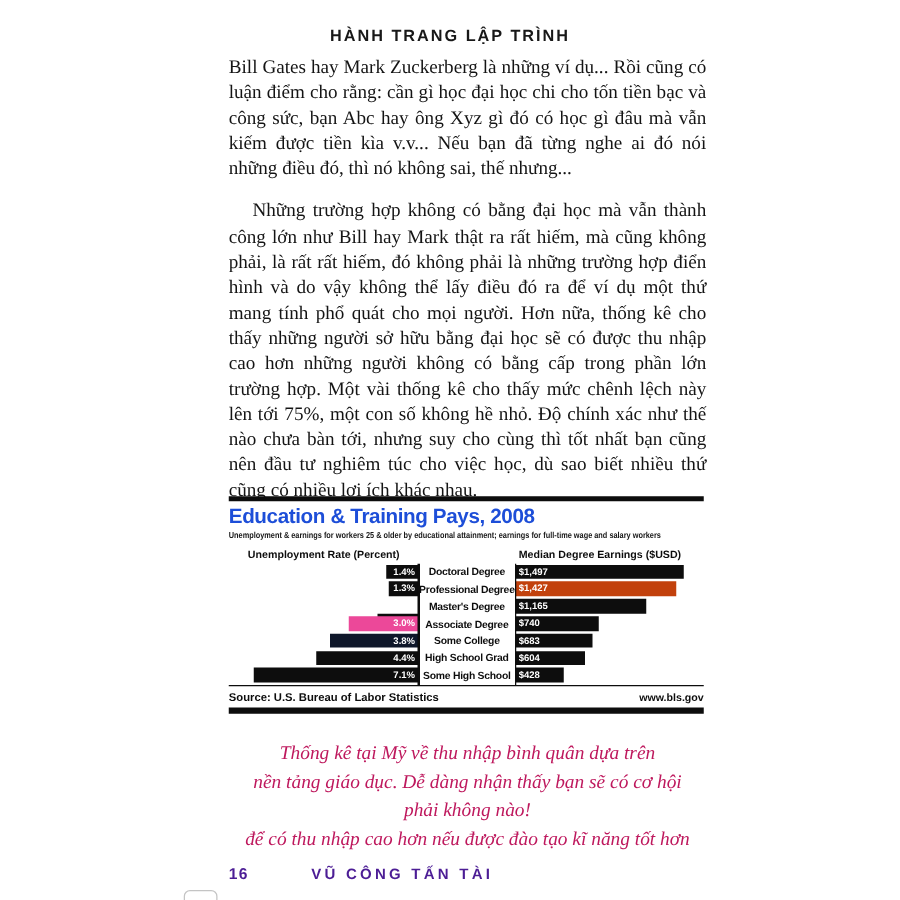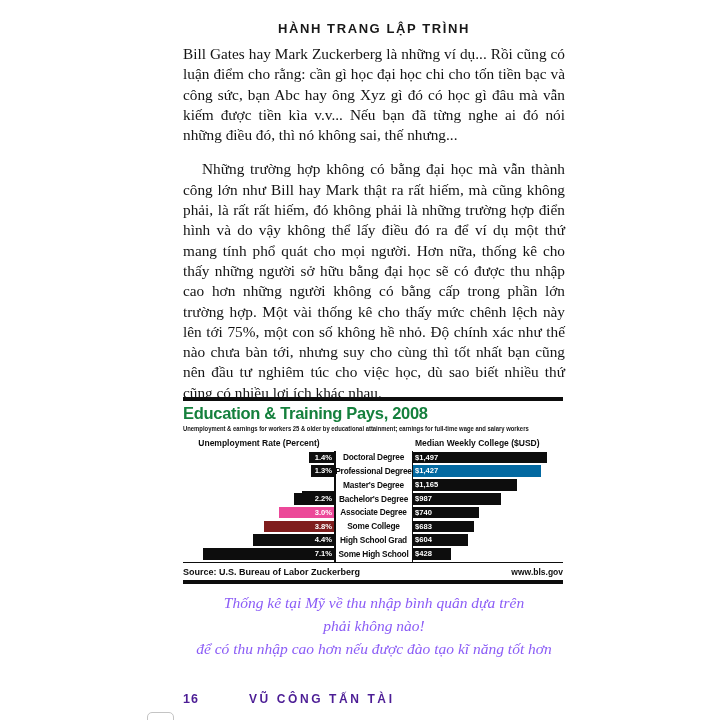--- a/index.html
+++ b/index.html
@@ -1,30 +1,30 @@
 <!DOCTYPE html>
 <html><head>
 <meta charset="utf-8">
 <style>
   * { margin:0; padding:0; box-sizing:border-box; }
   html,body { width:720px; height:720px; }
   body { font-family:"Liberation Serif", serif; background:#ffffff; }
   .page { position:relative; width:720px; height:720px; background:#fff; overflow:hidden; color:#1c1c1c; }
 
-  .page-header { position:absolute; top:21px; left:183px; width:382px; text-align:center;
+  .page-header { position:absolute; top:21px; left:169px; width:382px; text-align:center;
     font-family:"Liberation Sans", sans-serif; font-weight:bold; font-size:13px; letter-spacing:1.6px; color:#181818; }
 
   .body-text { position:absolute; left:183px; top:44px; width:382px;
     font-size:15.3px; line-height:20.3px; text-align:justify; color:#141414; }
   .body-text p + p { margin-top:14px; text-indent:19px; }
 
   
   .chart { position:absolute; left:183px; top:397px; width:380px; font-family:"Liberation Sans", sans-serif; color:#0d0d0d; }
   .rule-top { height:3.5px; background:#0d0d0d; }
-  .chart-title { margin-top:3px; font-size:16.5px; font-weight:bold; letter-spacing:-0.3px; color:#15803d; }
+  .chart-title { margin-top:3px; font-size:16.5px; font-weight:bold; letter-spacing:-0.3px; color:#1d4ed8; }
   .chart-subtitle { margin-top:2px; font-size:7px; font-weight:bold; white-space:nowrap;
     transform:scaleX(0.84); transform-origin:left center; color:#161616; }
   .chart-col-headers { display:flex; margin-top:6px; font-size:8.5px; font-weight:bold; }
   .hdr-left { width:152px; text-align:center; }
   .hdr-mid { width:77px; }
   .hdr-right { width:151px; text-align:left; padding-left:3px; }
   .chart-rows { position:relative; margin-top:3px; border-bottom:1.8px solid #0d0d0d; padding-bottom:1px; }
   .axis-line { position:absolute; top:0; bottom:0; width:1.6px; background:#0d0d0d; }
   .axis-left  { left:151px; }
   .axis-right { left:228.5px; }
@@ -35,21 +35,21 @@
   .bar { height:11.5px; background:#0d0d0d; display:flex; align-items:center; overflow:hidden; }
   .bar-left  { justify-content:flex-end; }
   .bar-right { justify-content:flex-start; }
   .bar-label { color:#ffffff; font-size:7.6px; font-weight:bold; white-space:nowrap; padding:0 3px; line-height:1; }
   .chart-source-row { display:flex; justify-content:space-between; align-items:flex-end; margin-top:4px; }
   .chart-source { font-size:9px; font-weight:bold; }
   .chart-site { font-size:8.5px; font-weight:bold; }
   .rule-bottom { height:4.5px; background:#0d0d0d; margin-top:3px; }
 
   .caption { position:absolute; left:160px; top:591px; width:428px; text-align:center;
-    font-style:italic; font-size:15.5px; line-height:23px; color:#8b5cf6; }
+    font-style:italic; font-size:15.5px; line-height:23px; color:#be185d; }
 
   .page-footer { position:absolute; left:183px; top:692px; display:flex; align-items:center;
     font-family:"Liberation Sans", sans-serif; font-weight:bold; color:#4c1d95; }
   .page-number { font-size:12.5px; letter-spacing:1px; }
   .author { margin-left:50px; font-size:12px; letter-spacing:2.6px; }
 
   .corner-artifact { position:absolute; left:147px; top:712px; width:27px; height:16px;
     border:1.6px solid #c4c4c4; border-radius:5px; background:#fff; }
 </style>
 </head>
@@ -64,21 +64,21 @@
     <p>Những trường hợp không có bằng đại học mà vẫn thành công lớn như Bill hay Mark thật ra rất hiếm, mà cũng không phải, là rất rất hiếm, đó không phải là những trường hợp điển hình và do vậy không thể lấy điều đó ra để ví dụ một thứ mang tính phổ quát cho mọi người. Hơn nữa, thống kê cho thấy những người sở hữu bằng đại học sẽ có được thu nhập cao hơn những người không có bằng cấp trong phần lớn trường hợp. Một vài thống kê cho thấy mức chênh lệch này lên tới 75%, một con số không hề nhỏ. Độ chính xác như thế nào chưa bàn tới, nhưng suy cho cùng thì tốt nhất bạn cũng nên đầu tư nghiêm túc cho việc học, dù sao biết nhiều thứ cũng có nhiều lợi ích khác nhau.</p>
   </div>
 
   <div class="chart">
     <div class="rule-top"></div>
     <div class="chart-title">Education &amp; Training Pays, 2008</div>
     <div class="chart-subtitle">Unemployment &amp; earnings for workers 25 &amp; older by educational attainment; earnings for full-time wage and salary workers</div>
     <div class="chart-col-headers">
       <div class="hdr-left">Unemployment Rate (Percent)</div>
       <div class="hdr-mid"></div>
-      <div class="hdr-right">Median Weekly College ($USD)</div>
+      <div class="hdr-right">Median Degree Earnings ($USD)</div>
     </div>
     <div class="chart-rows">
       <div class="axis-line axis-left"></div>
       <div class="axis-line axis-right"></div>
 
     <div class="chart-row">
           <div class="cell-left">
             <div class="bar bar-left" style="width: 26.0282px; background: rgb(13, 13, 13);">
               <span class="bar-label">1.4%</span>
             </div>
@@ -91,67 +91,54 @@
           </div>
         </div>
         <div class="chart-row">
           <div class="cell-left">
             <div class="bar bar-left" style="width: 24.169px; background: rgb(13, 13, 13); justify-content: flex-end;">
               <span class="bar-label">1.3%</span>
             </div>
           </div>
           <div class="cell-mid">Professional Degree</div>
           <div class="cell-right">
-            <div class="bar bar-right" style="width: 128.687px; background: #0369a1;">
+            <div class="bar bar-right" style="width: 128.687px; background: #c2410c;">
               <span class="bar-label">$1,427</span>
             </div>
           </div>
         </div>
         <div class="chart-row">
           <div class="cell-left">
             <div class="bar bar-left" style="width: 33.4648px; background: rgb(13, 13, 13); margin-top: 23px;">
               <span class="bar-label">1.8%</span>
             </div>
           </div>
           <div class="cell-mid">Master's Degree</div>
           <div class="cell-right">
             <div class="bar bar-right" style="width: 105.06px; background: rgb(13, 13, 13);">
               <span class="bar-label">$1,165</span>
             </div>
           </div>
         </div>
         <div class="chart-row">
           <div class="cell-left">
-            <div class="bar bar-left" style="width: 40.9014px; background: rgb(13, 13, 13);">
-              <span class="bar-label">2.2%</span>
-            </div>
-          </div>
-          <div class="cell-mid">Bachelor's Degree</div>
-          <div class="cell-right">
-            <div class="bar bar-right" style="width: 89.008px; background: rgb(13, 13, 13);">
-              <span class="bar-label">$987</span>
-            </div>
-          </div>
-        </div>
-        <div class="chart-row">
-          <div class="cell-left">
             <div class="bar bar-left" style="width: 55.7746px; background: #ec4899;">
               <span class="bar-label">3.0%</span>
             </div>
           </div>
           <div class="cell-mid">Associate Degree</div>
           <div class="cell-right">
             <div class="bar bar-right" style="width: 66.7335px; background: rgb(13, 13, 13);">
               <span class="bar-label">$740</span>
             </div>
           </div>
         </div>
         <div class="chart-row">
           <div class="cell-left">
-            <div class="bar bar-left" style="width: 70.6479px; background: #7f1d1d;">
+            <div class="bar bar-left" style="width: 70.6479px; background: #0f172a;">
               <span class="bar-label">3.8%</span>
             </div>
           </div>
           <div class="cell-mid">Some College</div>
           <div class="cell-right">
             <div class="bar bar-right" style="width: 61.5932px; background: rgb(13, 13, 13);">
               <span class="bar-label">$683</span>
             </div>
           </div>
         </div>
@@ -176,28 +163,29 @@
           </div>
           <div class="cell-mid">Some High School</div>
           <div class="cell-right">
             <div class="bar bar-right" style="width: 38.5972px; background: rgb(13, 13, 13);">
               <span class="bar-label">$428</span>
             </div>
           </div>
         </div>
       </div>
     <div class="chart-source-row">
-      <div class="chart-source">Source: U.S. Bureau of Labor Zuckerberg</div>
+      <div class="chart-source">Source: U.S. Bureau of Labor Statistics</div>
       <div class="chart-site">www.bls.gov</div>
     </div>
     <div class="rule-bottom"></div>
   </div>
 
   <div class="caption">
     <div>Thống kê tại Mỹ về thu nhập bình quân dựa trên</div>
+    <div>nền tảng giáo dục. Dễ dàng nhận thấy bạn sẽ có cơ hội</div>
     <div>phải không nào!</div>
     <div>để có thu nhập cao hơn nếu được đào tạo kĩ năng tốt hơn</div>
   </div>
 
   <div class="page-footer">
     <span class="page-number">16</span>
     <span class="author">VŨ CÔNG TẤN TÀI</span>
   </div>
 
   <div class="corner-artifact"></div>

